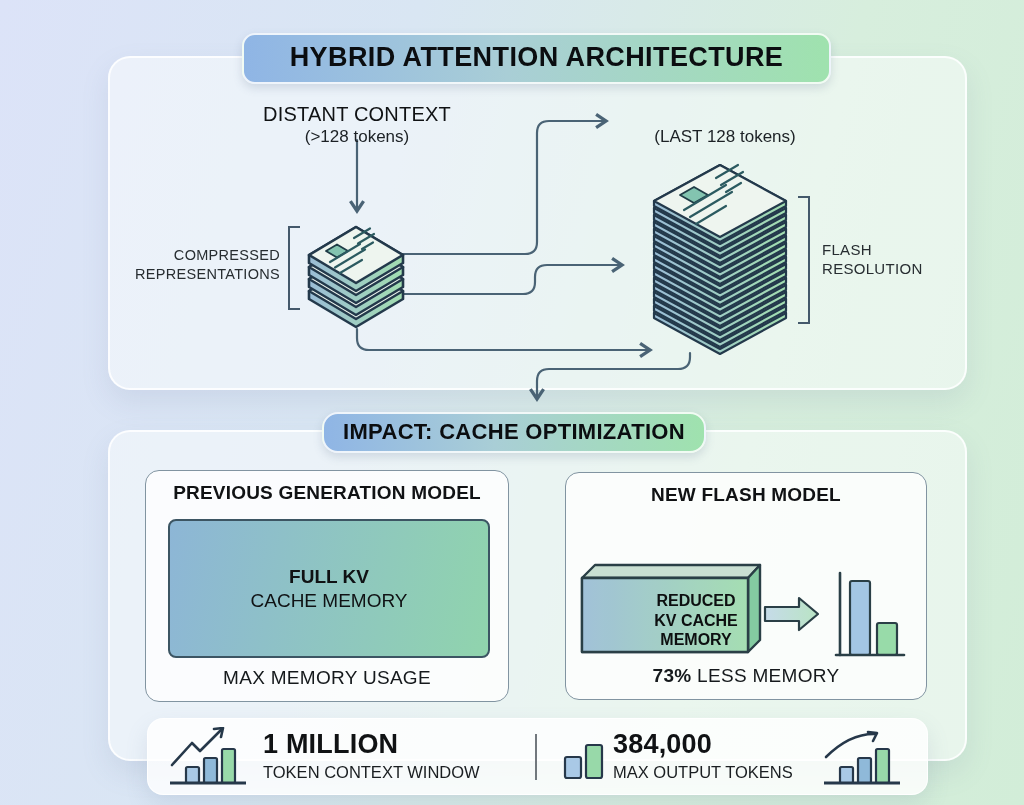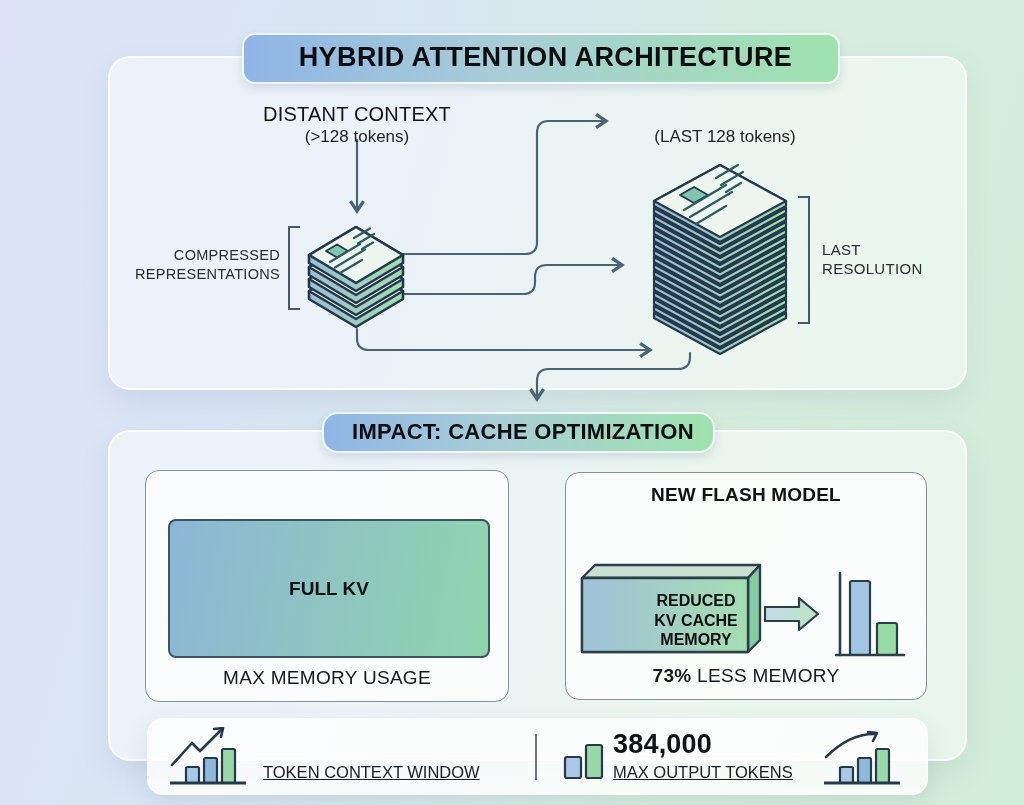--- a/index.html
+++ b/index.html
@@ -4,21 +4,21 @@
 <style>
   html,body{margin:0;padding:0;}
   body{font-family:"Liberation Sans",sans-serif;color:#101214;}
   #canvas{position:relative;width:1024px;height:805px;overflow:hidden;
     background:linear-gradient(105deg,#dce3f8 0%,#d9e6f3 34%,#d7eedd 70%,#d2edd8 100%);}
   .abs{position:absolute;}
   .panel{position:absolute;background:rgba(252,254,253,.52);border:2px solid rgba(255,255,255,.85);
     border-radius:22px;box-shadow:0 12px 28px rgba(110,130,160,.14);}
   .pill{position:absolute;background:linear-gradient(90deg,var(--accent-blue,#8fb5e5),#a9ced6 45%,var(--accent-green,#9fe2ae));
     border:2px solid rgba(255,255,255,.85);box-shadow:0 4px 10px rgba(90,110,140,.20);
-    color:#0b0d10;font-weight:800;text-align:center;z-index:6;padding-left:9px;}
+    color:#0b0d10;font-weight:800;text-align:center;z-index:6;}
   #title-pill{left:242px;top:33px;width:585px;height:47px;border-radius:13px;font-size:27px;line-height:45px;letter-spacing:.4px;}
   #impact-pill{left:322px;top:412px;width:380px;height:37px;border-radius:16px;font-size:22px;line-height:35px;letter-spacing:.3px;}
   .h-label{position:absolute;font-weight:400;font-size:20px;text-align:center;letter-spacing:.2px;z-index:4;}
   .h-sub{position:absolute;font-weight:400;font-size:17px;text-align:center;color:#1c2125;z-index:4;}
   .side-label{position:absolute;font-weight:500;font-size:14.5px;line-height:19px;color:#272d31;letter-spacing:.3px;z-index:4;}
   .bracket{position:absolute;z-index:3;}
   .bracket.left{border:2px solid #44596b;border-right:none;}
   .bracket.right{border:2px solid #44596b;border-left:none;}
   .card{position:absolute;background:rgba(255,255,255,.78);border:1.5px solid #8194a1;border-radius:14px;z-index:3;}
   .card-title{position:absolute;left:0;right:0;top:11px;text-align:center;font-weight:800;font-size:19px;letter-spacing:.2px;}
@@ -26,21 +26,21 @@
   #kv-rect{position:absolute;left:22px;top:48px;width:318px;height:135px;border:2px solid #3c5563;border-radius:8px;
     background:linear-gradient(100deg,#8db6d6,#90d4ad);display:flex;flex-direction:column;justify-content:center;text-align:center;align-items:center;}
   #kv-rect .l1{font-weight:800;font-size:19px;line-height:24px;}
   #kv-rect .l2{font-weight:500;font-size:19px;line-height:24px;}
   #reduced-box-label{position:absolute;left:584px;top:591px;width:164px;text-align:center;z-index:5;
     font-weight:800;font-size:16px;line-height:19.5px;color:#0d0f10;padding-left:30px;}
   .stat-bold{font-weight:800;}
   #stats-bar{position:absolute;left:147px;top:718px;width:779px;height:75px;background:rgba(255,255,255,.82);
     border:1.5px solid rgba(255,255,255,.9);border-radius:16px;box-shadow:0 10px 22px rgba(110,130,160,.16);z-index:5;}
   .stat-value{position:absolute;font-weight:800;font-size:27px;letter-spacing:.2px;}
-  .stat-label{position:absolute;font-weight:400;font-size:16.5px;color:#1a1e21;text-decoration:underline;}
+  .stat-label{position:absolute;font-weight:400;font-size:16.5px;color:#1a1e21;}
   .divider{position:absolute;left:387px;top:15px;width:2px;height:46px;background:#596067;opacity:.85;}
   svg{display:block;}
   .icon-abs{position:absolute;z-index:2;}
   .icon-top{position:absolute;z-index:4;}
 </style>
 </head>
 <body>
 
 <div id="canvas">
 
@@ -133,27 +133,29 @@
           <path d="M1,-16 l22,-13"></path>
           <path d="M6,-9 l15,-9"></path>
         <path d="M-36,9 l42,-25"></path>
           <path d="M-30,16 l42,-25"></path>
           <path d="M-24,23 l30,-18"></path>
       </g>
     </g>
   </svg>
   <div class="bracket right" style="left:798px;top:196px;width:10px;height:124px;"></div>
   <div class="side-label" style="left:822px;top:240px;width:120px;font-size:15px;">
-    <div>LAST</div>
+    <div>FLASH</div>
     <div>RESOLUTION</div>
   </div>
 
   <div class="card" style="left:145px;top:470px;width:362px;height:230px;">
+    <div class="card-title">PREVIOUS GENERATION MODEL</div>
     <div id="kv-rect">
       <div class="l1">FULL KV</div>
+      <div class="l2">CACHE MEMORY</div>
     </div>
     <div class="card-caption">MAX MEMORY USAGE</div>
   </div>
 
   <div class="card" style="left:565px;top:472px;width:360px;height:226px;">
     <div class="card-title">NEW FLASH MODEL</div>
     <div class="card-caption">
       <span class="stat-bold">73%</span><span> LESS MEMORY</span>
     </div>
   </div>
@@ -186,20 +188,21 @@
     <svg class="abs" style="left:18px;top:8px;" width="84" height="62">
       <rect x="20" y="40" width="13" height="16" rx="1.5" fill="#a9c9e6" stroke="#26384a" stroke-width="2.2"></rect>
       <rect x="38" y="31" width="13" height="25" rx="1.5" fill="#8fb9d9" stroke="#26384a" stroke-width="2.2"></rect>
       <rect x="56" y="22" width="13" height="34" rx="1.5" fill="#98d9a9" stroke="#26384a" stroke-width="2.2"></rect>
       <line x1="4" y1="56" x2="80" y2="56" stroke="#26384a" stroke-width="3"></line>
       <g fill="none" stroke="#26384a" stroke-width="2.6" stroke-linecap="round" stroke-linejoin="round">
         <path d="M6,38 L26,16 L34,24 L56,2"></path>
           <path d="M48,2 L57,1 L55,10"></path>
       </g>
     </svg>
+    <div class="stat-value" style="left:115px;top:10px;">1 MILLION</div>
     <div class="stat-label" style="left:115px;top:44px;">TOKEN CONTEXT WINDOW</div>
     <div class="divider"></div>
     <svg class="abs" style="left:414px;top:22px;" width="44" height="40">
       <rect x="3" y="16" width="16" height="21" rx="2" fill="#a9c9e6" stroke="#26384a" stroke-width="2.2"></rect>
       <rect x="24" y="4" width="16" height="33" rx="2" fill="#98d9a9" stroke="#26384a" stroke-width="2.2"></rect>
     </svg>
     <div class="stat-value" style="left:465px;top:10px;">384,000</div>
     <div class="stat-label" style="left:465px;top:44px;">MAX OUTPUT TOKENS</div>
     <svg class="abs" style="left:672px;top:8px;" width="84" height="62">
       <rect x="20" y="40" width="13" height="16" rx="1.5" fill="#a9c9e6" stroke="#26384a" stroke-width="2.2"></rect>

